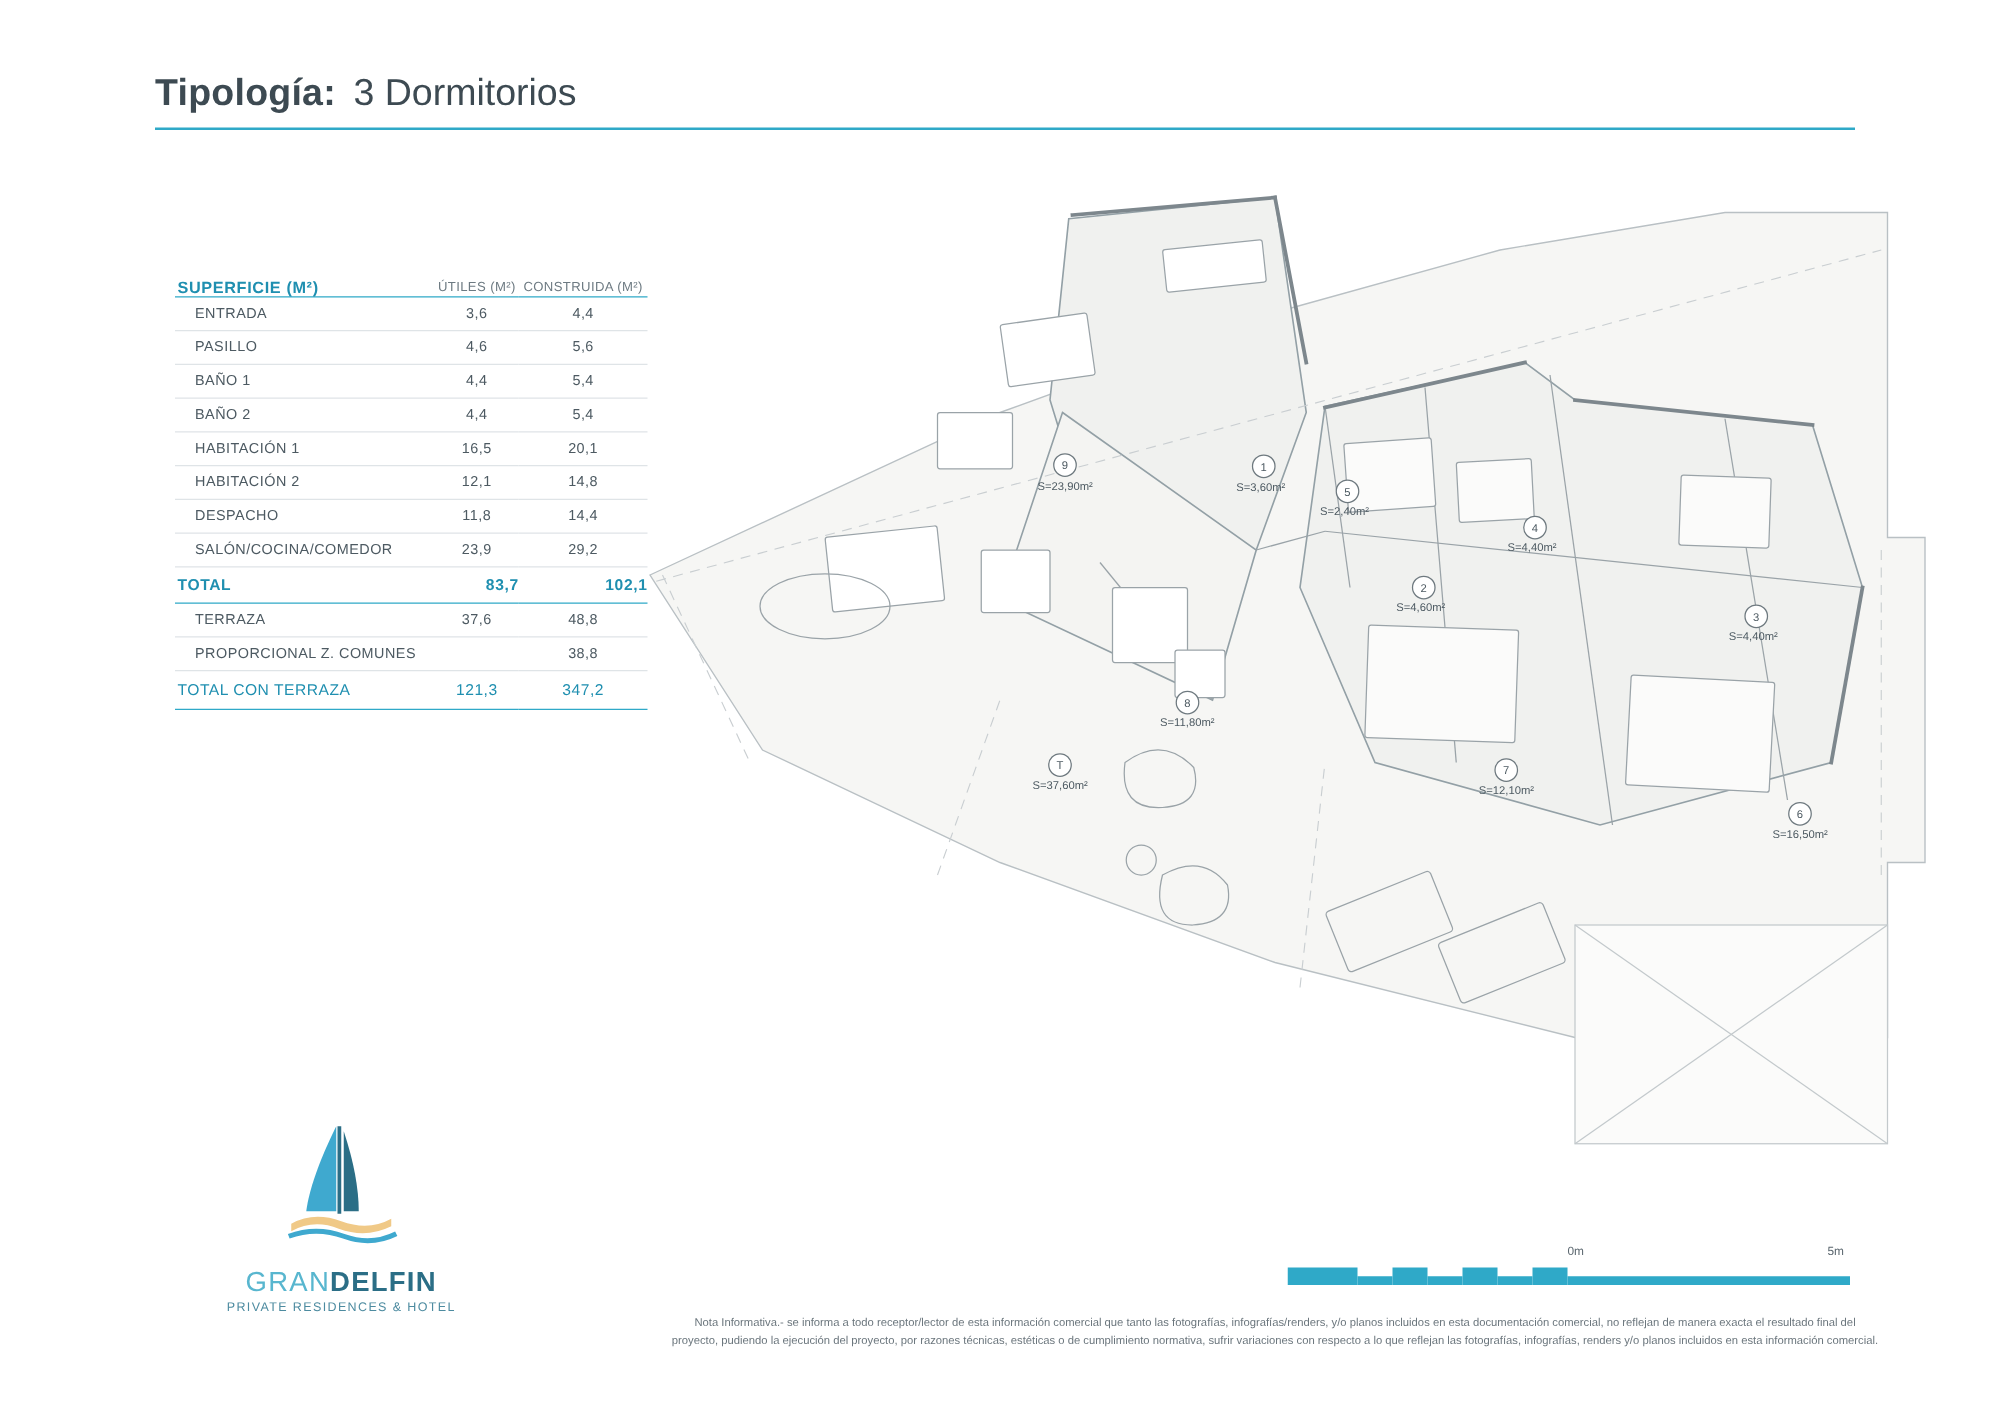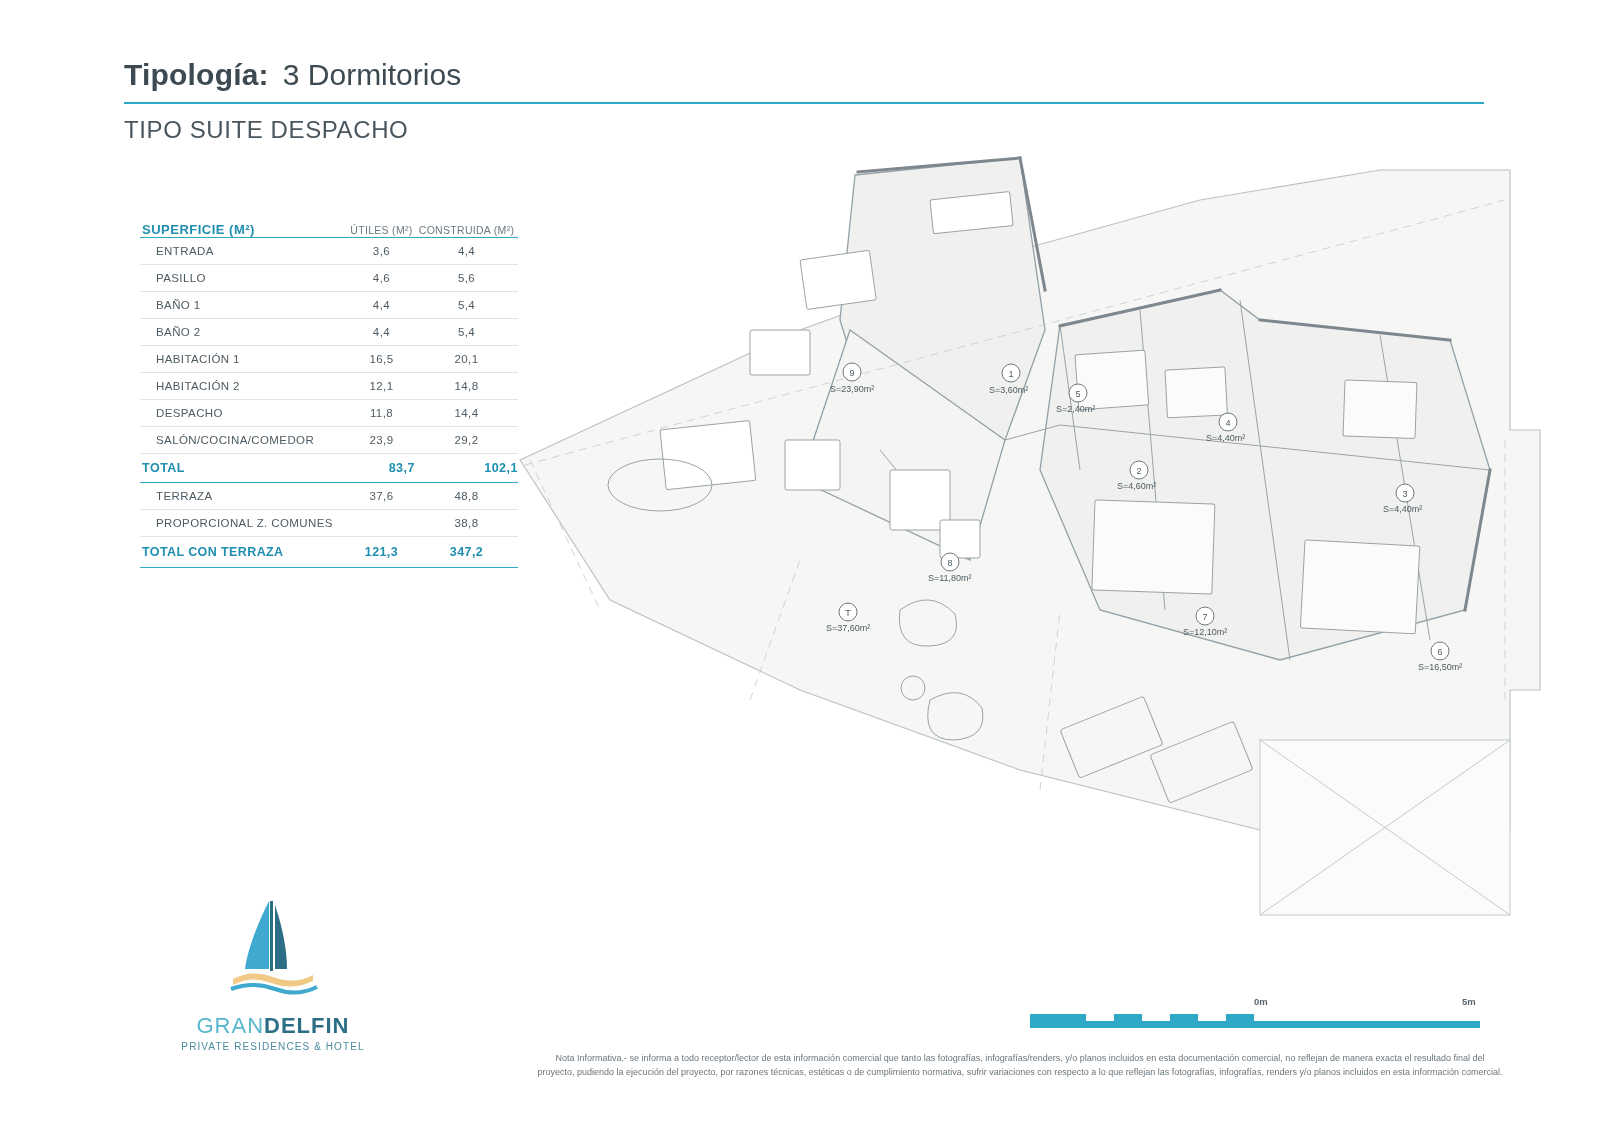--- a/index.html
+++ b/index.html
@@ -111,21 +111,21 @@
     letter-spacing: 0.5px;
     text-align: right;
   }
   tr.total td.name {
     text-align: left;
     padding-left: 2px;
   }
   tr.grand td {
     height: 30px;
     color: #1f8fb0;
-    font-weight: bold;
+    font-weight: normal;
     font-size: 12.5px;
     letter-spacing: 0.4px;
     text-align: center;
     border-bottom: 1.4px solid #2fa9c8;
   }
   tr.grand td.name {
     text-align: left;
     padding-left: 2px;
   }
 
@@ -172,21 +172,20 @@
     position: absolute;
     left: 1030px;
     top: 1000px;
     width: 450px;
     height: 40px;
   }
   .scale-label {
     position: absolute;
     font-size: 9.5px;
     color: #5a666e;
-    font-weight: bold;
   }
 
   
   .note {
     position: absolute;
     left: 520px;
     top: 1052px;
     width: 1000px;
     font-size: 9px;
     line-height: 1.5;
@@ -197,21 +196,20 @@
 </head>
 <body>
 
 <div class="page">
 
   <div class="header">
     <div class="title-row">
       <span class="title-label">Tipología:</span>
       <span class="title-value">3 Dormitorios</span>
     </div>
-    <div class="subtitle">TIPO SUITE DESPACHO</div>
   </div>
 
   <div class="table-block">
     <table class="areas">
       <thead>
         <tr class="hdr">
           <th class="name">SUPERFICIE (M²)</th>
           <th class="sub">ÚTILES (M²)</th>
           <th class="sub">CONSTRUIDA (M²)</th>
         </tr>

